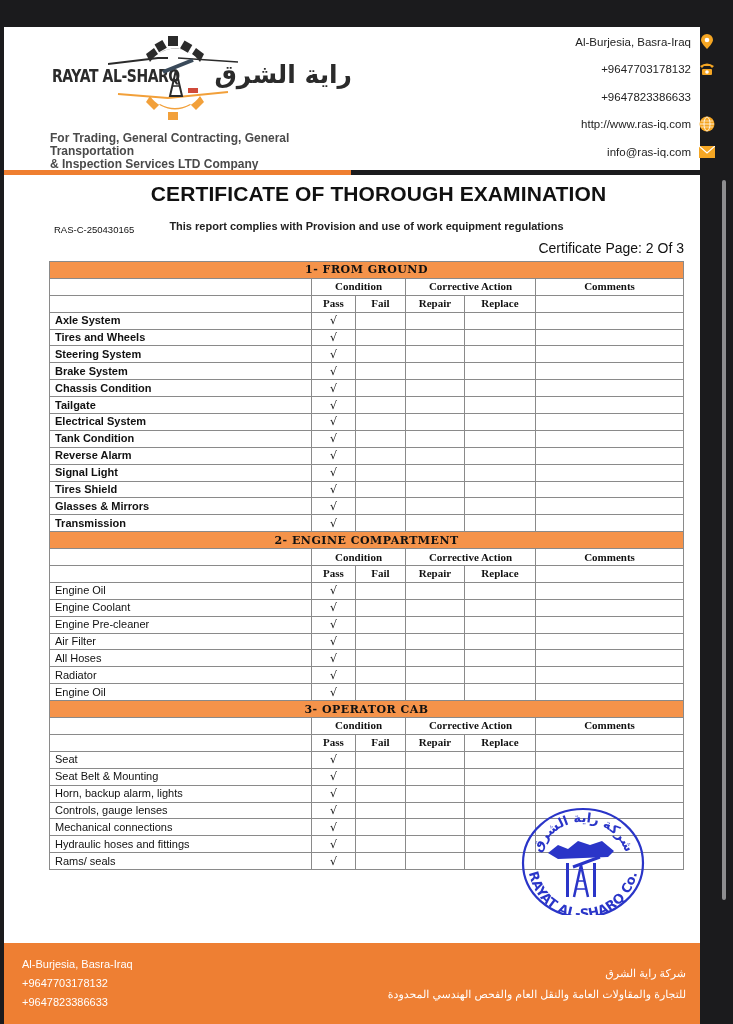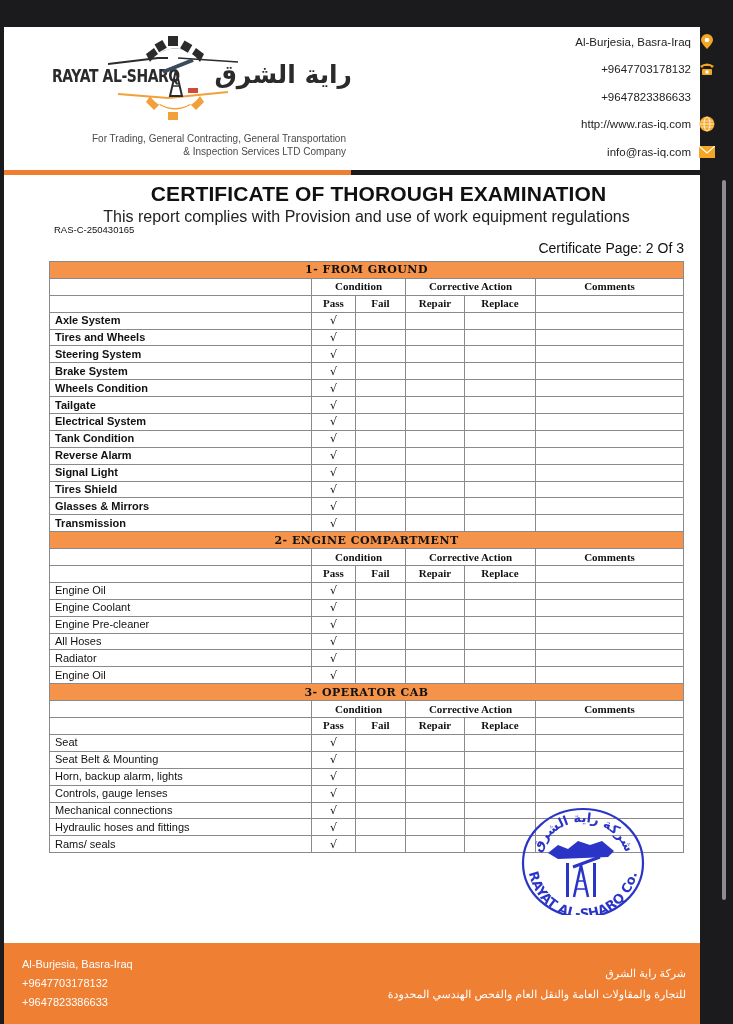--- a/index.html
+++ b/index.html
@@ -24,41 +24,41 @@
     color: #2b2b2b; letter-spacing: -0.5px; transform: scaleX(0.82); transform-origin: left;
     white-space: nowrap;
   }
   .logo-ar {
     position: absolute; right: 0; top: -2px;
     font-family: "DejaVu Sans", sans-serif; font-weight: bold; font-size: 25px;
     color: #2b2b2b; direction: rtl; white-space: nowrap;
   }
   .gear-svg { position: absolute; left: 108px; top: 32px; }
   .tagline {
-    position: absolute; left: 50px; top: 132px; width: 296px; text-align: right;
-    font-size: 10px; font-weight: normal; color: #4a4a4a; line-height: 13px;
+    position: absolute; left: 50px; top: 132px; width: 296px; text-align: left;
+    font-size: 12px; font-weight: bold; color: #4a4a4a; line-height: 13px;
   }
   .contacts { position: absolute; right: 18px; top: 32px; width: 220px; }
   .contact-row {
     display: flex; justify-content: flex-end; align-items: center;
     height: 19px; margin-bottom: 8.5px;
     font-size: 11.5px; color: #222;
   }
   .contact-row .txt { margin-right: 8px; }
   .contact-row .ic { width: 16px; height: 16px; display: inline-flex; align-items: center; justify-content: center; }
   .header-bar-orange { position: absolute; left: 4px; top: 170px; width: 347px; height: 5px; background: #ef7f30; }
   .header-bar-black { position: absolute; left: 351px; top: 170px; width: 349px; height: 5px; background: #1b1b1d; }
 
   .title {
     position: absolute; left: 12px; top: 182px; width: 733px; text-align: center;
     font-size: 21px; font-weight: bold; color: #111; letter-spacing: 0.1px;
   }
   .subtitle {
-    position: absolute; left: 0; top: 208px; width: 733px; text-align: center;
-    font-size: 16px; color: #222;
+    position: absolute; left: 0; top: 220px; width: 733px; text-align: center;
+    font-size: 11px; color: #222; font-weight: bold;
   }
   .cert-no { position: absolute; left: 54px; top: 224px; font-size: 9.5px; font-weight: normal; color: #111; }
   .cert-page { position: absolute; right: 49px; top: 240px; font-size: 14px; color: #111; }
 
   
   table.chk {
     position: absolute; left: 49px; top: 261px; width: 634px;
     border-collapse: collapse; table-layout: fixed;
   }
   table.chk td {
@@ -230,21 +230,21 @@
       </tr>
       <tr>
         <td class="bold-item">Brake System</td>
         <td class="pass">√</td>
         <td></td>
         <td></td>
         <td></td>
         <td></td>
       </tr>
       <tr>
-        <td class="bold-item">Wheels Condition</td>
+        <td class="bold-item">Chassis Condition</td>
         <td class="pass">√</td>
         <td></td>
         <td></td>
         <td></td>
         <td></td>
       </tr>
       <tr>
         <td class="bold-item">Tailgate</td>
         <td class="pass">√</td>
         <td></td>
@@ -336,20 +336,28 @@
       <tr>
         <td class="">Engine Coolant</td>
         <td class="pass">√</td>
         <td></td>
         <td></td>
         <td></td>
         <td></td>
       </tr>
       <tr>
         <td class="">Engine Pre-cleaner</td>
+        <td class="pass">√</td>
+        <td></td>
+        <td></td>
+        <td></td>
+        <td></td>
+      </tr>
+      <tr>
+        <td class="">Air Filter</td>
         <td class="pass">√</td>
         <td></td>
         <td></td>
         <td></td>
         <td></td>
       </tr>
       <tr>
         <td class="">All Hoses</td>
         <td class="pass">√</td>
         <td></td>

